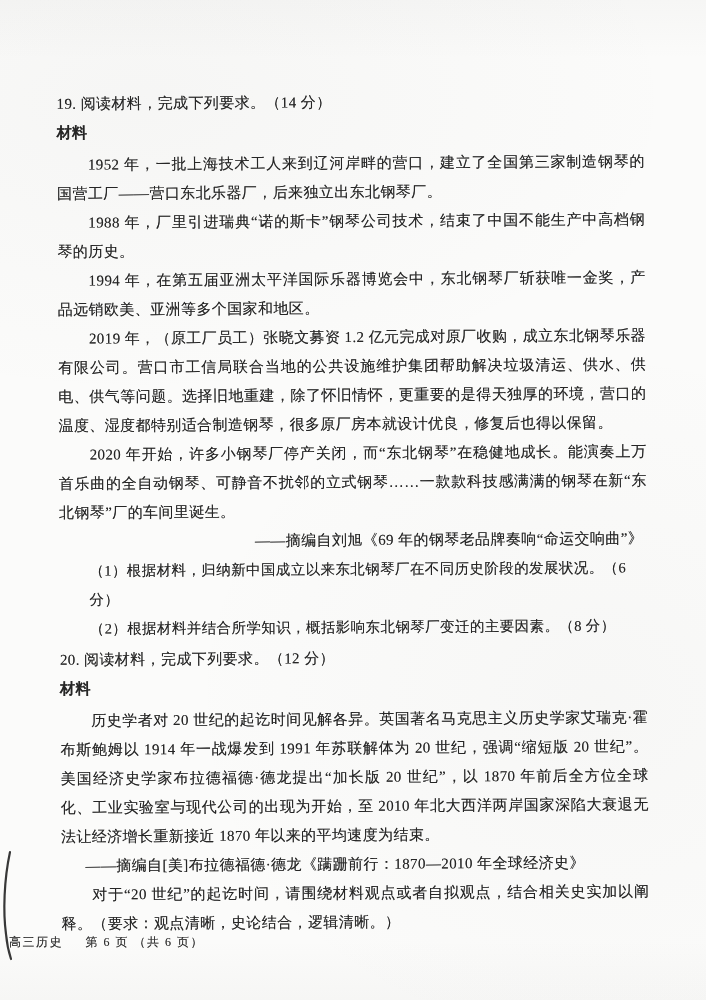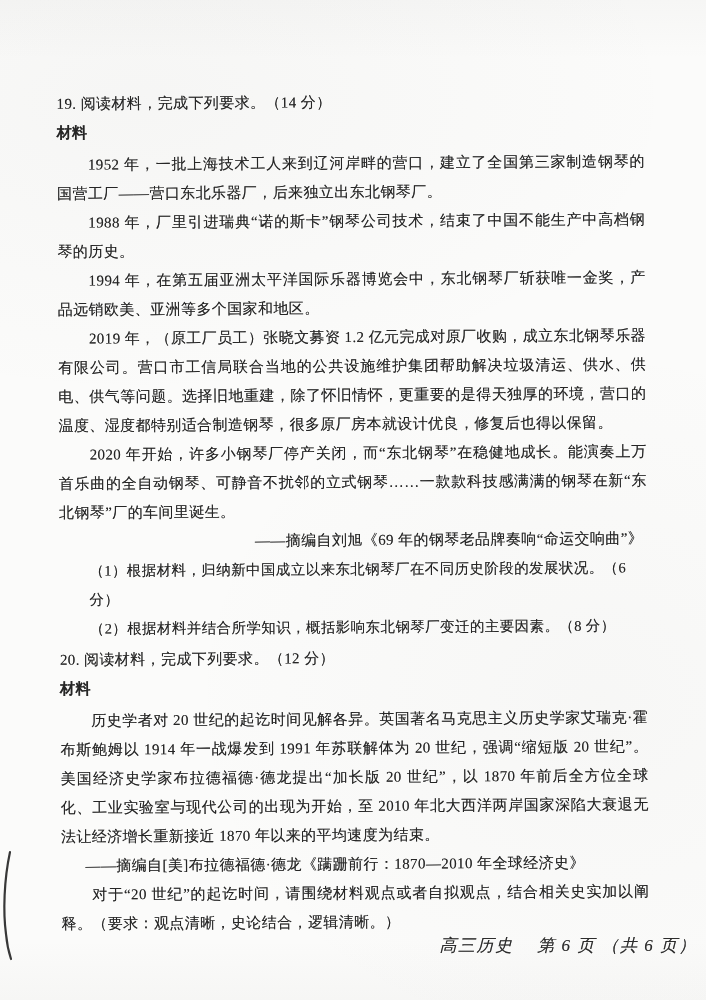--- a/index.html
+++ b/index.html
@@ -48,26 +48,25 @@
   .subq {
     padding-left: 30px;
     font-size: 14.5px;
   }
   .q20-gap { margin-top: 2px; }
   .footer {
     position: absolute;
     left: 0;
     top: 934px;
     width: 706px;
-    text-align: right;
-    font-size: 17px;
+    text-align: left;
+    font-size: 12px;
     color: #2c2c2c;
     letter-spacing: 1.5px;
     text-shadow: 0 0 0.6px rgba(45,45,45,0.5);
-    font-style: italic;
   }
   .footer .part { margin: 0 9px; }
   .artifact {
     position: absolute;
     left: 1px;
     top: 850px;
     width: 16px;
     height: 112px;
   }
 </style>

